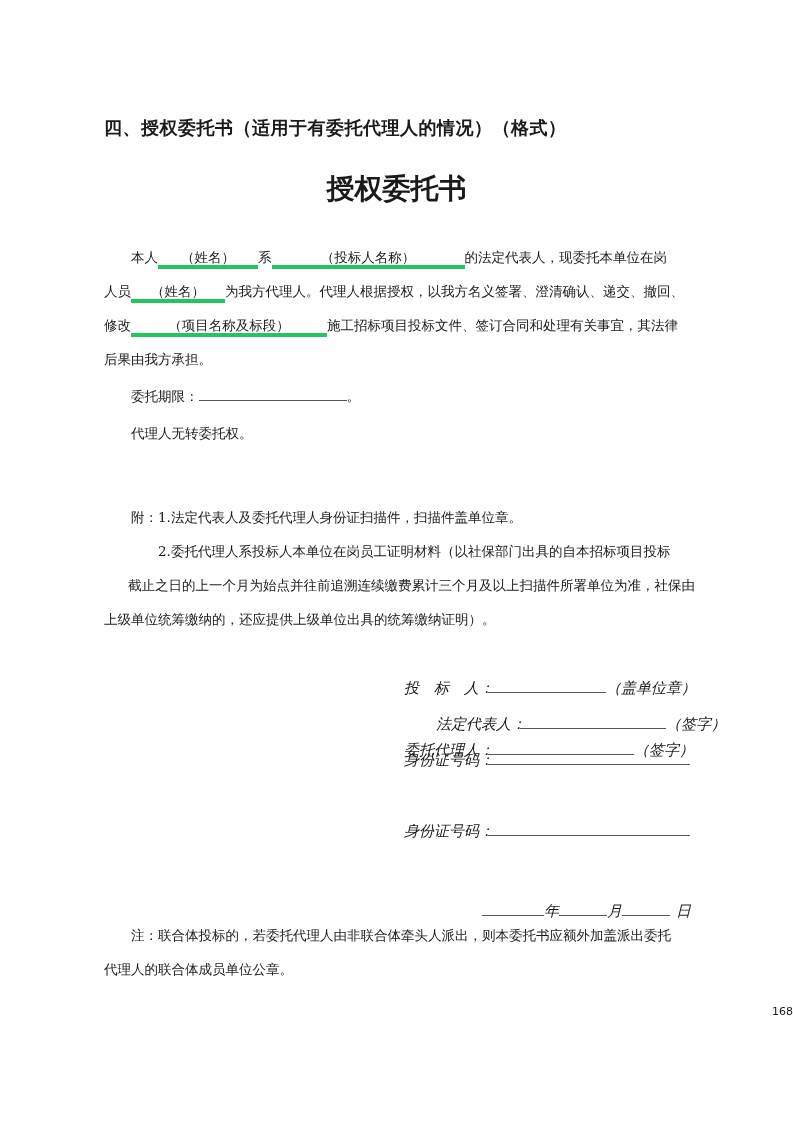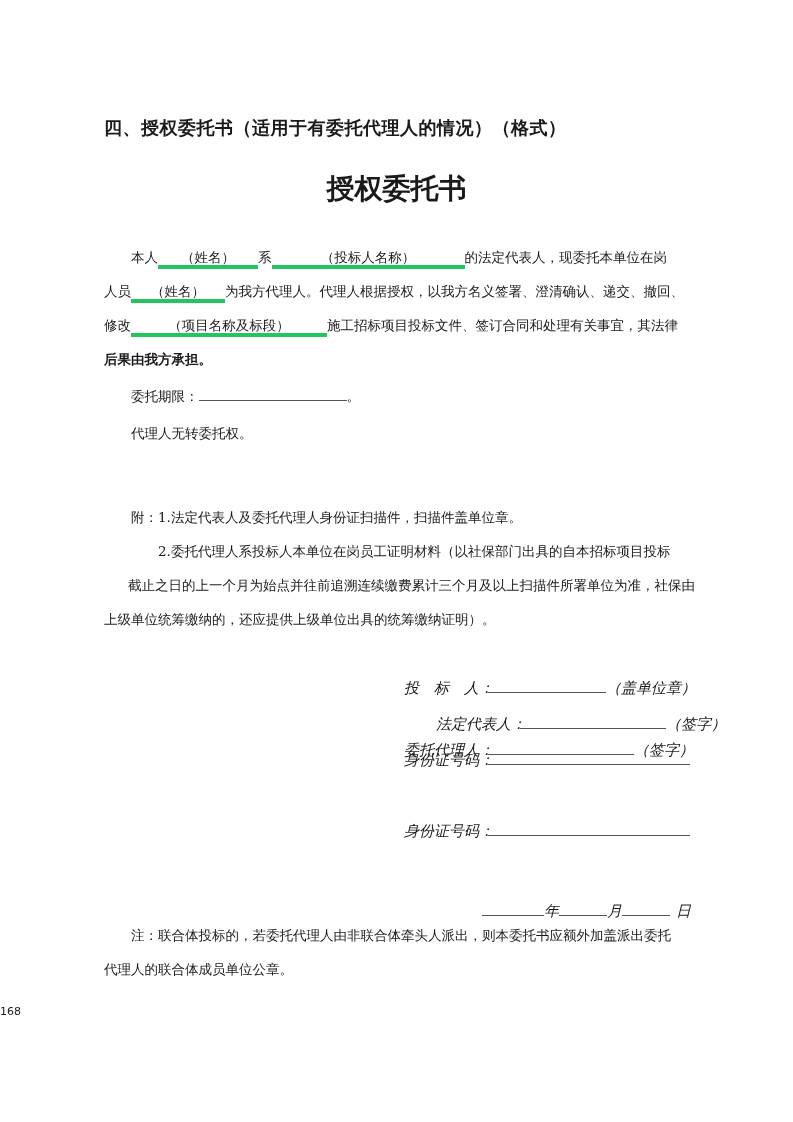--- a/index.html
+++ b/index.html
@@ -8,39 +8,39 @@
   .abs { position:absolute; white-space:nowrap; }
   .section-title { left:104px; top:104px; font-size:18px; font-weight:bold;
                    font-family:"DejaVu Sans","Liberation Sans",sans-serif; letter-spacing:0.5px;margin-top:12px; }
   .doc-title { left:0; width:793px; text-align:center; top:170px; font-size:28px; font-weight:bold;
                font-family:"DejaVu Sans","Liberation Sans",sans-serif; box-sizing:border-box; }
   .para { font-size:13.5px; line-height:34px; }
   .u { display:inline-block; border-bottom:4px solid #22c55e; text-align:center; line-height:16px; }
   .blank { display:inline-block; border-bottom:1px solid #555; height:12px; vertical-align:baseline; }
   .sig-row { left:404px; font-size:15px;font-style:italic; }
   .sig-label { display:inline-block; width:84px; }
-  .page-num { left:0; width:793px; text-align:left; top:1005px; font-size:11px;
+  .page-num { left:0; width:793px; text-align:right; top:1005px; font-size:11px;
               font-family:"DejaVu Sans","Liberation Sans",sans-serif; }
 </style>
 </head>
 <body>
 
 <div class="abs section-title">四、授权委托书（适用于有委托代理人的情况）（格式）</div>
 <div class="abs doc-title">授权委托书</div>
 
 <div class="abs para" style="left:131px; top:240px;">
   <span>本人</span><span class="u" style="width:100px;">（姓名）</span><span>系</span><span class="u" style="width:193px;">（投标人名称）</span><span>的法定代表人，现委托本单位在岗</span>
 </div>
 <div class="abs para" style="left:104px; top:274px;">
   <span>人员</span><span class="u" style="width:94px;">（姓名）</span><span>为我方代理人。代理人根据授权，以我方名义签署、澄清确认、递交、撤回、</span>
 </div>
 <div class="abs para" style="left:104px; top:308px;">
   <span>修改</span><span class="u" style="width:196px;">（项目名称及标段）</span><span>施工招标项目投标文件、签订合同和处理有关事宜，其法律</span>
 </div>
-<div class="abs para" style="left:104px; top:342px;font-weight:bold;">后果由我方承担。</div>
+<div class="abs para" style="left:104px; top:342px;">后果由我方承担。</div>
 
 <div class="abs para" style="left:131px; top:379px;">
   <span>委托期限：</span><span class="blank" style="width:148px;"></span><span>。</span>
 </div>
 <div class="abs para" style="left:131px; top:416px;">代理人无转委托权。</div>
 
 <div class="abs para" style="left:131px; top:500px;">附：1.法定代表人及委托代理人身份证扫描件，扫描件盖单位章。</div>
 <div class="abs para" style="left:158px; top:534px;">2.委托代理人系投标人本单位在岗员工证明材料（以社保部门出具的自本招标项目投标</div>
 <div class="abs para" style="left:104px; top:568px;margin-left:24px;">截止之日的上一个月为始点并往前追溯连续缴费累计三个月及以上扫描件所署单位为准，社保由</div>
 <div class="abs para" style="left:104px; top:602px;">上级单位统筹缴纳的，还应提供上级单位出具的统筹缴纳证明）。</div>

